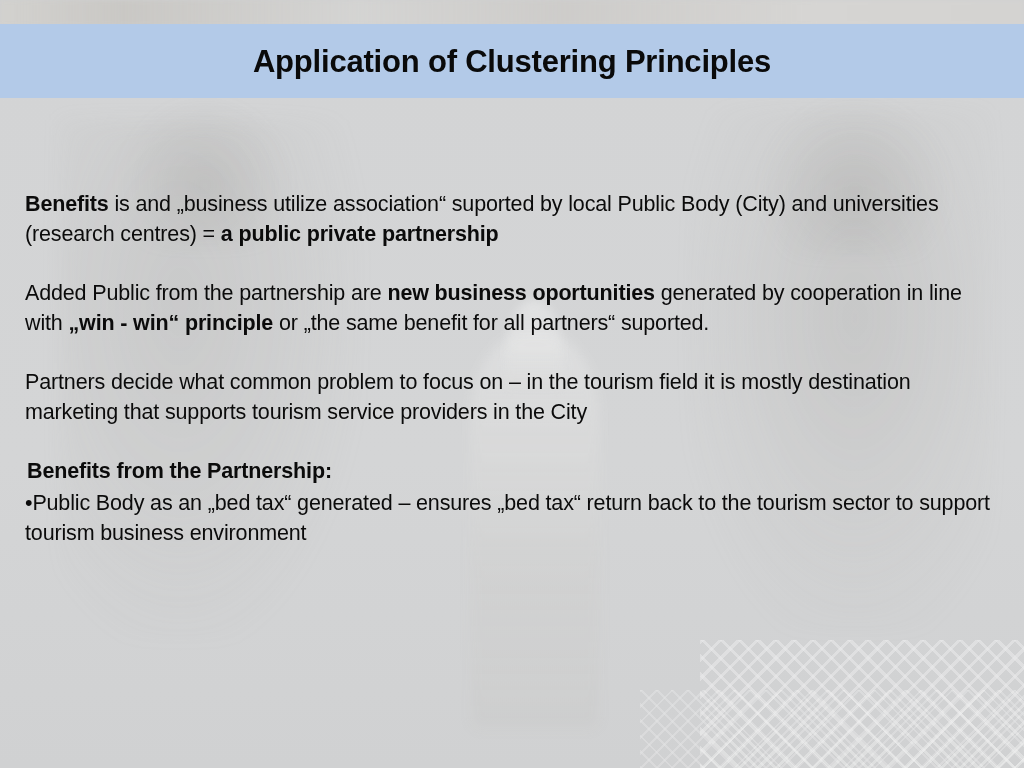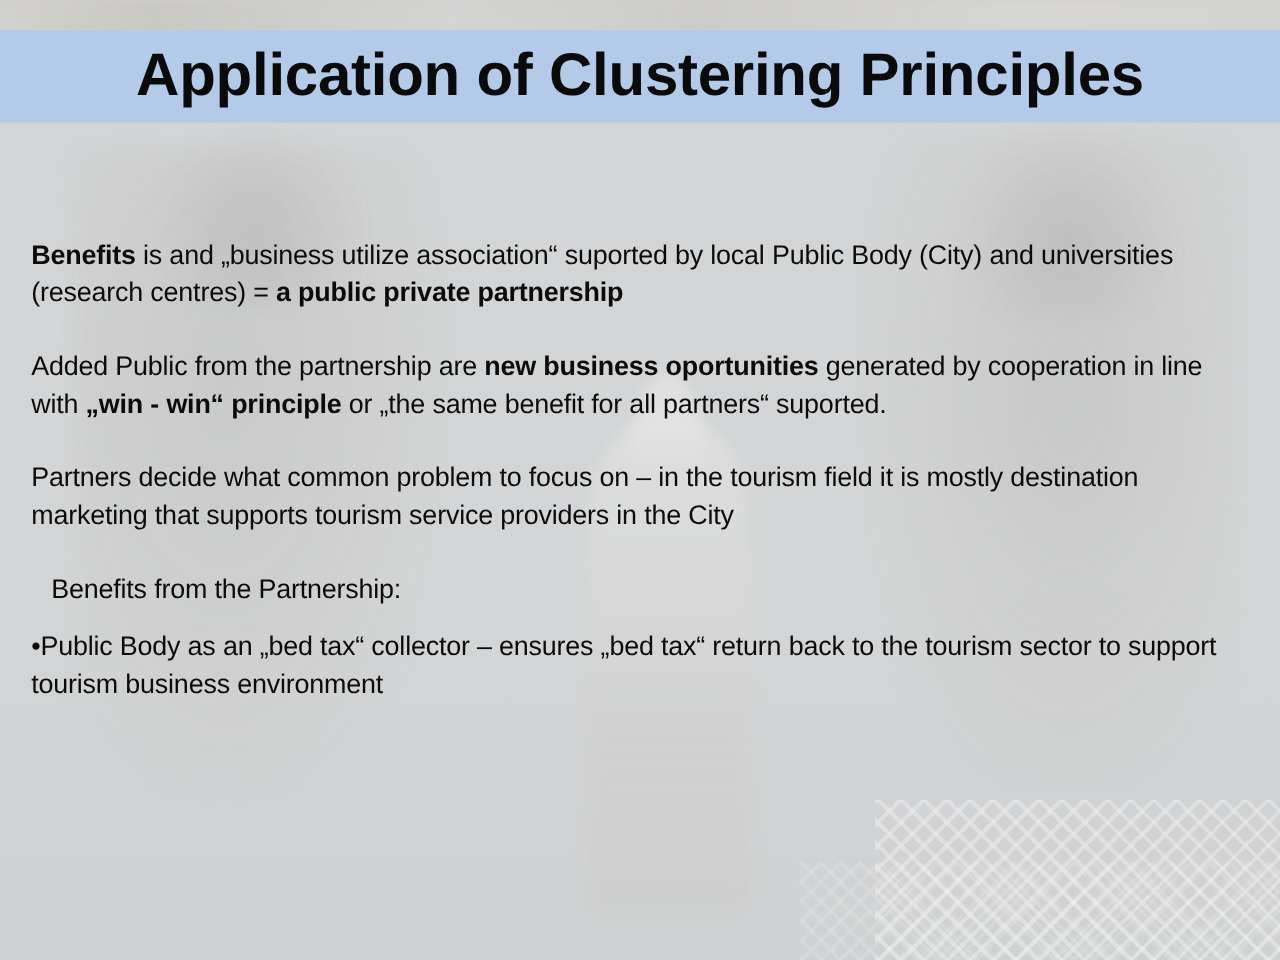--- a/index.html
+++ b/index.html
@@ -152,21 +152,21 @@
     left: 0;
     top: 24px;
     width: 1024px;
     height: 74px;
     background: #b3cae8;
     display: flex;
     align-items: center;
     justify-content: center;
   }
   .title-text {
-    font-size: 48px;
+    font-size: 31px;
     font-weight: bold;
     color: #0a0a0a;
     letter-spacing: -0.2px;
     white-space: nowrap;
     text-align: center;
     line-height: 1;
   }
 
   
   .body-area {
@@ -185,25 +185,25 @@
   .para:last-child { margin-bottom: 0; }
   .b { font-weight: bold; }
   .bullet-list {
     font-size: 21.5px;
     line-height: 30px;
     color: #0b0b0b;
     letter-spacing: -0.15px;
   }
   .bullet-line { margin: 0; }
   .heading-bold {
-    font-weight: normal;
+    font-weight: bold;
     font-size: 21.5px;
     line-height: 30px;
     color: #0b0b0b;
-    margin: 16px;
+    margin: 2px;
     letter-spacing: -0.15px;
   }
 </style>
 </head>
 <body>
 
 <div class="slide">
 
   <div class="bg-watermark">
     <div class="wm-sheen-top"></div>
@@ -225,17 +225,17 @@
 
     <p class="para"><span class="b">Benefits</span><span> is and „business utilize association“ suported by local Public Body (City) and universities  (research centres) = </span><span class="b">a public private partnership</span></p>
 
     <p class="para"><span>Added Public from the partnership are </span><span class="b">new business oportunities</span><span> generated by cooperation in line with </span><span class="b">„win - win“ principle</span><span> or „the same benefit for all partners“ suported.</span></p>
 
     <p class="para"><span>Partners decide what  common problem to focus on – in the tourism field it is mostly destination marketing  that supports tourism service providers in the City</span></p>
 
     <p class="heading-bold">Benefits from the Partnership:</p>
 
     <div class="bullet-list">
-      <p class="bullet-line">•Public Body as an „bed tax“ collector – ensures „bed tax“ return back to the tourism sector to support tourism business environment</p>
+      <p class="bullet-line">•Public Body as an „bed tax“ generated – ensures „bed tax“ return back to the tourism sector to support tourism business environment</p>
     </div>
 
   </div>
 </div>
 
 </body></html>

